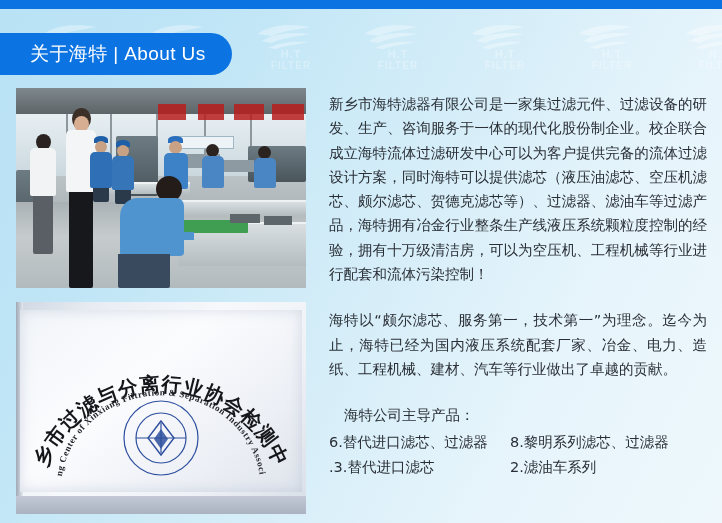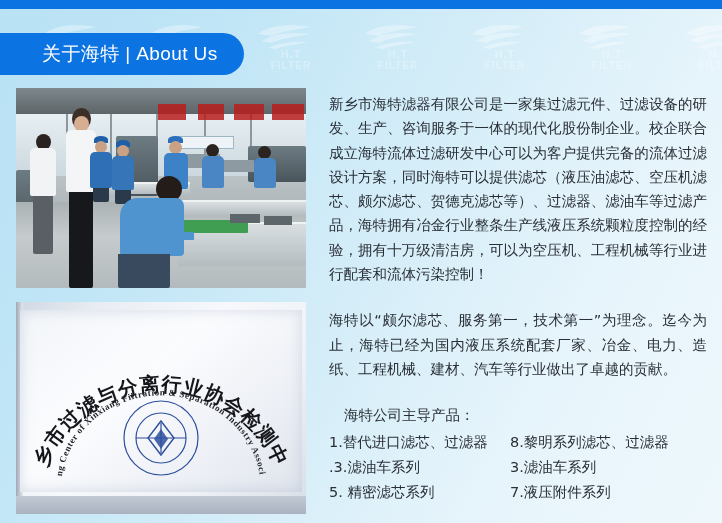--- a/index.html
+++ b/index.html
@@ -45,21 +45,21 @@
     opacity: 0.55;
     pointer-events: none;
   }
   .watermark svg { display: block; width: 86px; height: 56px; }
 
   
   #title-pill {
     position: absolute;
     top: 33px; left: 0;
     height: 42px;
-    padding: 0 26px 0 42px;
+    padding: 0 26px 0 30px;
     background: #0c73e2;
     border-radius: 0 22px 22px 0;
     display: flex;
     align-items: center;
     color: #ffffff;
     font-size: 19px;
     letter-spacing: 0.4px;
     white-space: nowrap;
   }
 
@@ -408,28 +408,24 @@
   <div id="text-col">
 
     <p class="para">新乡市海特滤器有限公司是一家集过滤元件、过滤设备的研发、生产、咨询服务于一体的现代化股份制企业。校企联合成立海特流体过滤研发中心可以为客户提供完备的流体过滤设计方案，同时海特可以提供滤芯（液压油滤芯、空压机滤芯、颇尔滤芯、贺德克滤芯等）、过滤器、滤油车等过滤产品，海特拥有冶金行业整条生产线液压系统颗粒度控制的经验，拥有十万级清洁房，可以为空压机、工程机械等行业进行配套和流体污染控制！</p>
 
     <p class="para">海特以“颇尔滤芯、服务第一，技术第一”为理念。迄今为止，海特已经为国内液压系统配套厂家、冶金、电力、造纸、工程机械、建材、汽车等行业做出了卓越的贡献。</p>
 
     <div id="product-block">
       <div id="product-heading">海特公司主导产品：</div>
 
       <div class="prod-row">
-        <div class="prod-col-a">1.替代进口滤芯、过滤器</div>
+        <div class="prod-col-a">6.替代进口滤芯、过滤器</div>
         <div class="prod-col-b">8.黎明系列滤芯、过滤器</div>
       </div>
       <div class="prod-row">
-        <div class="prod-col-a">.3.滤油车系列</div>
-        <div class="prod-col-b">3.滤油车系列</div>
-      </div>
-      <div class="prod-row">
-        <div class="prod-col-a">5. 精密滤芯系列</div>
-        <div class="prod-col-b">7.液压附件系列</div>
+        <div class="prod-col-a">.3.替代进口滤芯</div>
+        <div class="prod-col-b">2.滤油车系列</div>
       </div>
     </div>
 
   </div>
 
 </div>
 
 </body></html>

